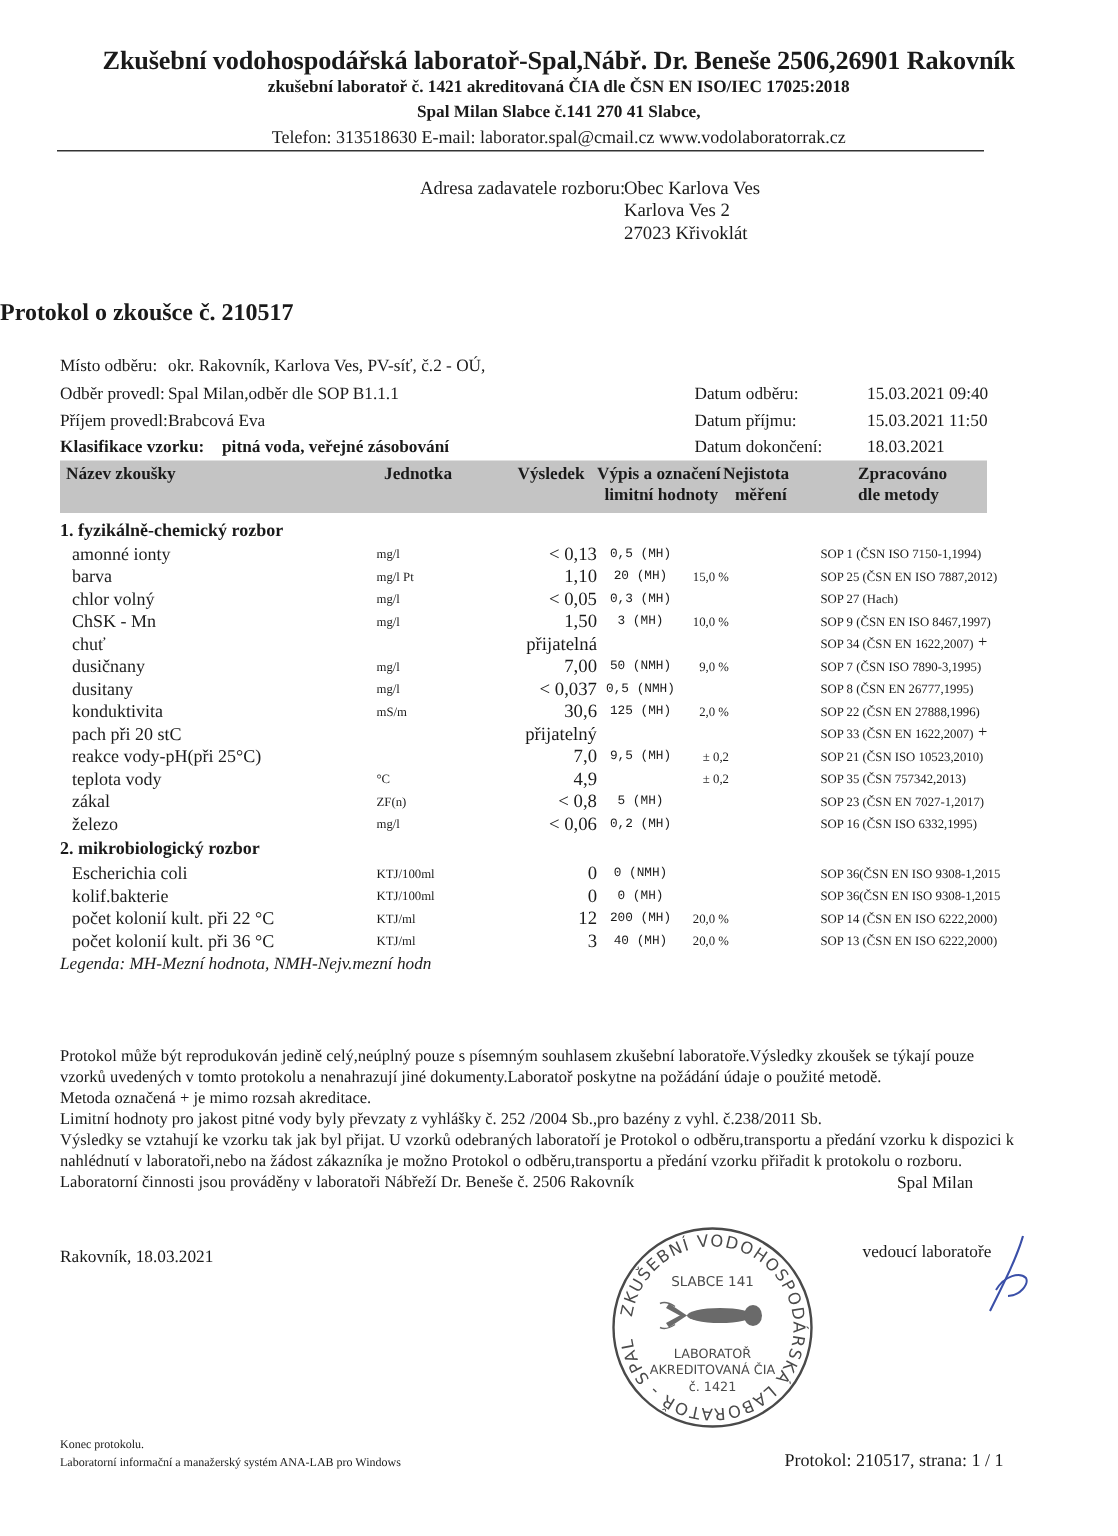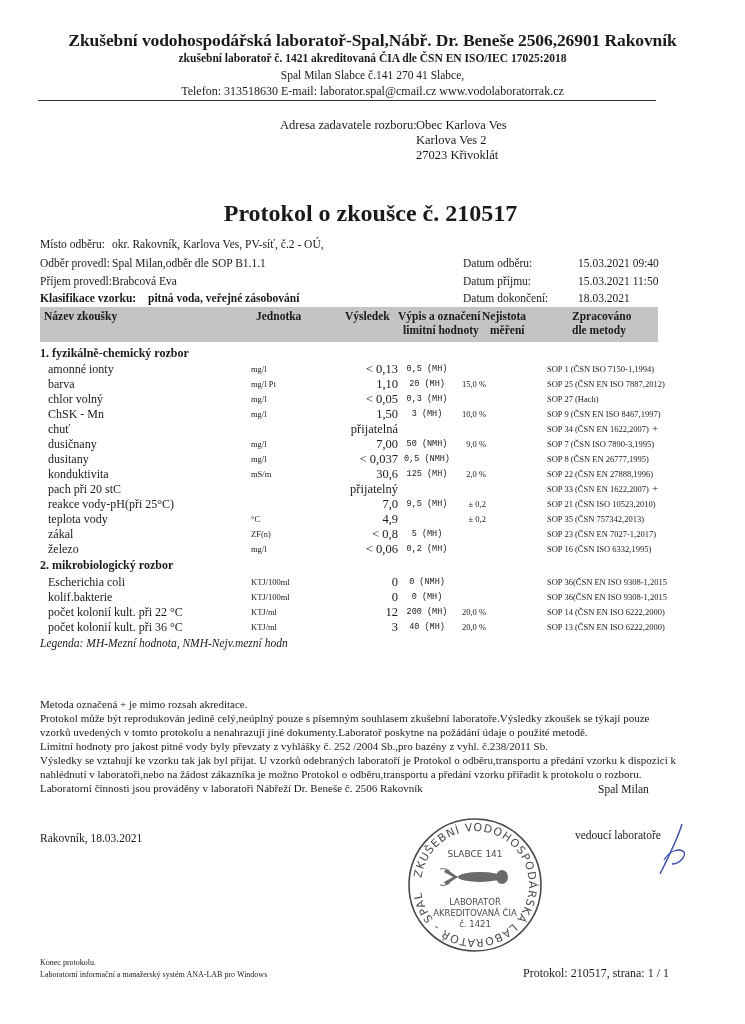--- a/index.html
+++ b/index.html
@@ -2,30 +2,30 @@
 <html><head>
 <meta charset="utf-8">
 <style>
   html, body { margin: 0; padding: 0; background: #ffffff; }
   body { width: 745px; height: 1024px; position: relative; overflow: hidden;
          font-family: "Liberation Serif", "DejaVu Serif", serif; color: #1a1a1a; }
   .abs { position: absolute; }
   .hdr-title { left: 0; width: 745px; top: 30px; text-align: center; font-weight: bold; font-size: 17.5px; letter-spacing: -0.1px; }
   .hdr-line { left: 0; width: 745px; text-align: center; font-size: 11.5px; }
   .hdr-l2 { top: 52px; font-weight: bold; }
-  .hdr-l3 { top: 69px; font-weight: normal; }
+  .hdr-l3 { top: 69px; font-weight: bold; }
   .hdr-l4 { top: 84px; font-size: 12px; }
   .hdr-rule { left: 38px; width: 618px; top: 100px; height: 0; border-top: 1.5px solid #333; }
 
   .addr-label { left: 280px; top: 118px; font-size: 12.5px; }
   .addr-name { left: 416px; top: 118px; font-size: 12.5px; font-weight: normal; }
   .addr-l2 { left: 416px; top: 133px; font-size: 12.5px; }
   .addr-l3 { left: 416px; top: 148px; font-size: 12.5px; }
 
-  .doc-title { left: 0; width: 741px; top: 200px; text-align: center; font-size: 24px; font-weight: bold; }
+  .doc-title { left: 0; width: 741px; top: 200px; text-align: left; font-size: 16px; font-weight: bold; }
 
   .meta { font-size: 11.5px; }
   .meta-k { left: 40px; }
   .meta-v { left: 112px; text-align: center; }
   .meta-k2 { left: 463px; }
   .meta-v2 { left: 578px; }
   .b { font-weight: bold; }
 
   .thead { left: 40px; width: 618px; top: 307px; height: 35px; background: #c4c4c4; font-size: 11.5px; font-weight: bold; }
   .thead span { position: absolute; line-height: 13px; }
@@ -254,22 +254,22 @@
   <span class="c-unit">KTJ/ml</span>
   <span class="c-res">3</span>
   <span class="c-lim">40 (MH)</span>
   <span class="c-unc">20,0  %</span>
   <span class="c-meth">SOP 13 (ČSN EN ISO 6222,2000)</span>
 </div>
 
 <div class="abs legend" style="top:637px">Legenda: MH-Mezní hodnota, NMH-Nejv.mezní hodn</div>
 
 <div class="abs notes">
+  <p>Protokol může být reprodukován jedině celý,neúplný pouze s písemným souhlasem zkušební laboratoře.Výsledky zkoušek se týkají pouze vzorků uvedených v tomto protokolu a nenahrazují jiné dokumenty.Laboratoř poskytne na požádání údaje o použité metodě.</p>
   <p>Metoda označená + je mimo rozsah akreditace.</p>
-  <p>Protokol může být reprodukován jedině celý,neúplný pouze s písemným souhlasem zkušební laboratoře.Výsledky zkoušek se týkají pouze vzorků uvedených v tomto protokolu a nenahrazují jiné dokumenty.Laboratoř poskytne na požádání údaje o použité metodě.</p>
   <p>Limitní hodnoty pro jakost pitné vody byly převzaty z vyhlášky  č. 252 /2004  Sb.,pro bazény z vyhl. č.238/2011 Sb.</p>
   <p>Výsledky se vztahují ke vzorku tak jak byl přijat. U vzorků odebraných laboratoří je Protokol o odběru,transportu a předání vzorku k dispozici k nahlédnutí v laboratoři,nebo na žádost zákazníka je možno Protokol o odběru,transportu a předání vzorku přiřadit k protokolu o rozboru. Laboratorní činnosti jsou prováděny v laboratoři Nábřeží Dr. Beneše č. 2506 Rakovník</p>
 </div>
 
 <div class="abs place">Rakovník, 18.03.2021</div>
 <div class="abs sign-name">Spal Milan</div>
 <div class="abs sign-role">vedoucí laboratoře</div>
 
 <div class="abs stamp">
   <svg width="150" height="140" viewBox="0 0 150 140">

